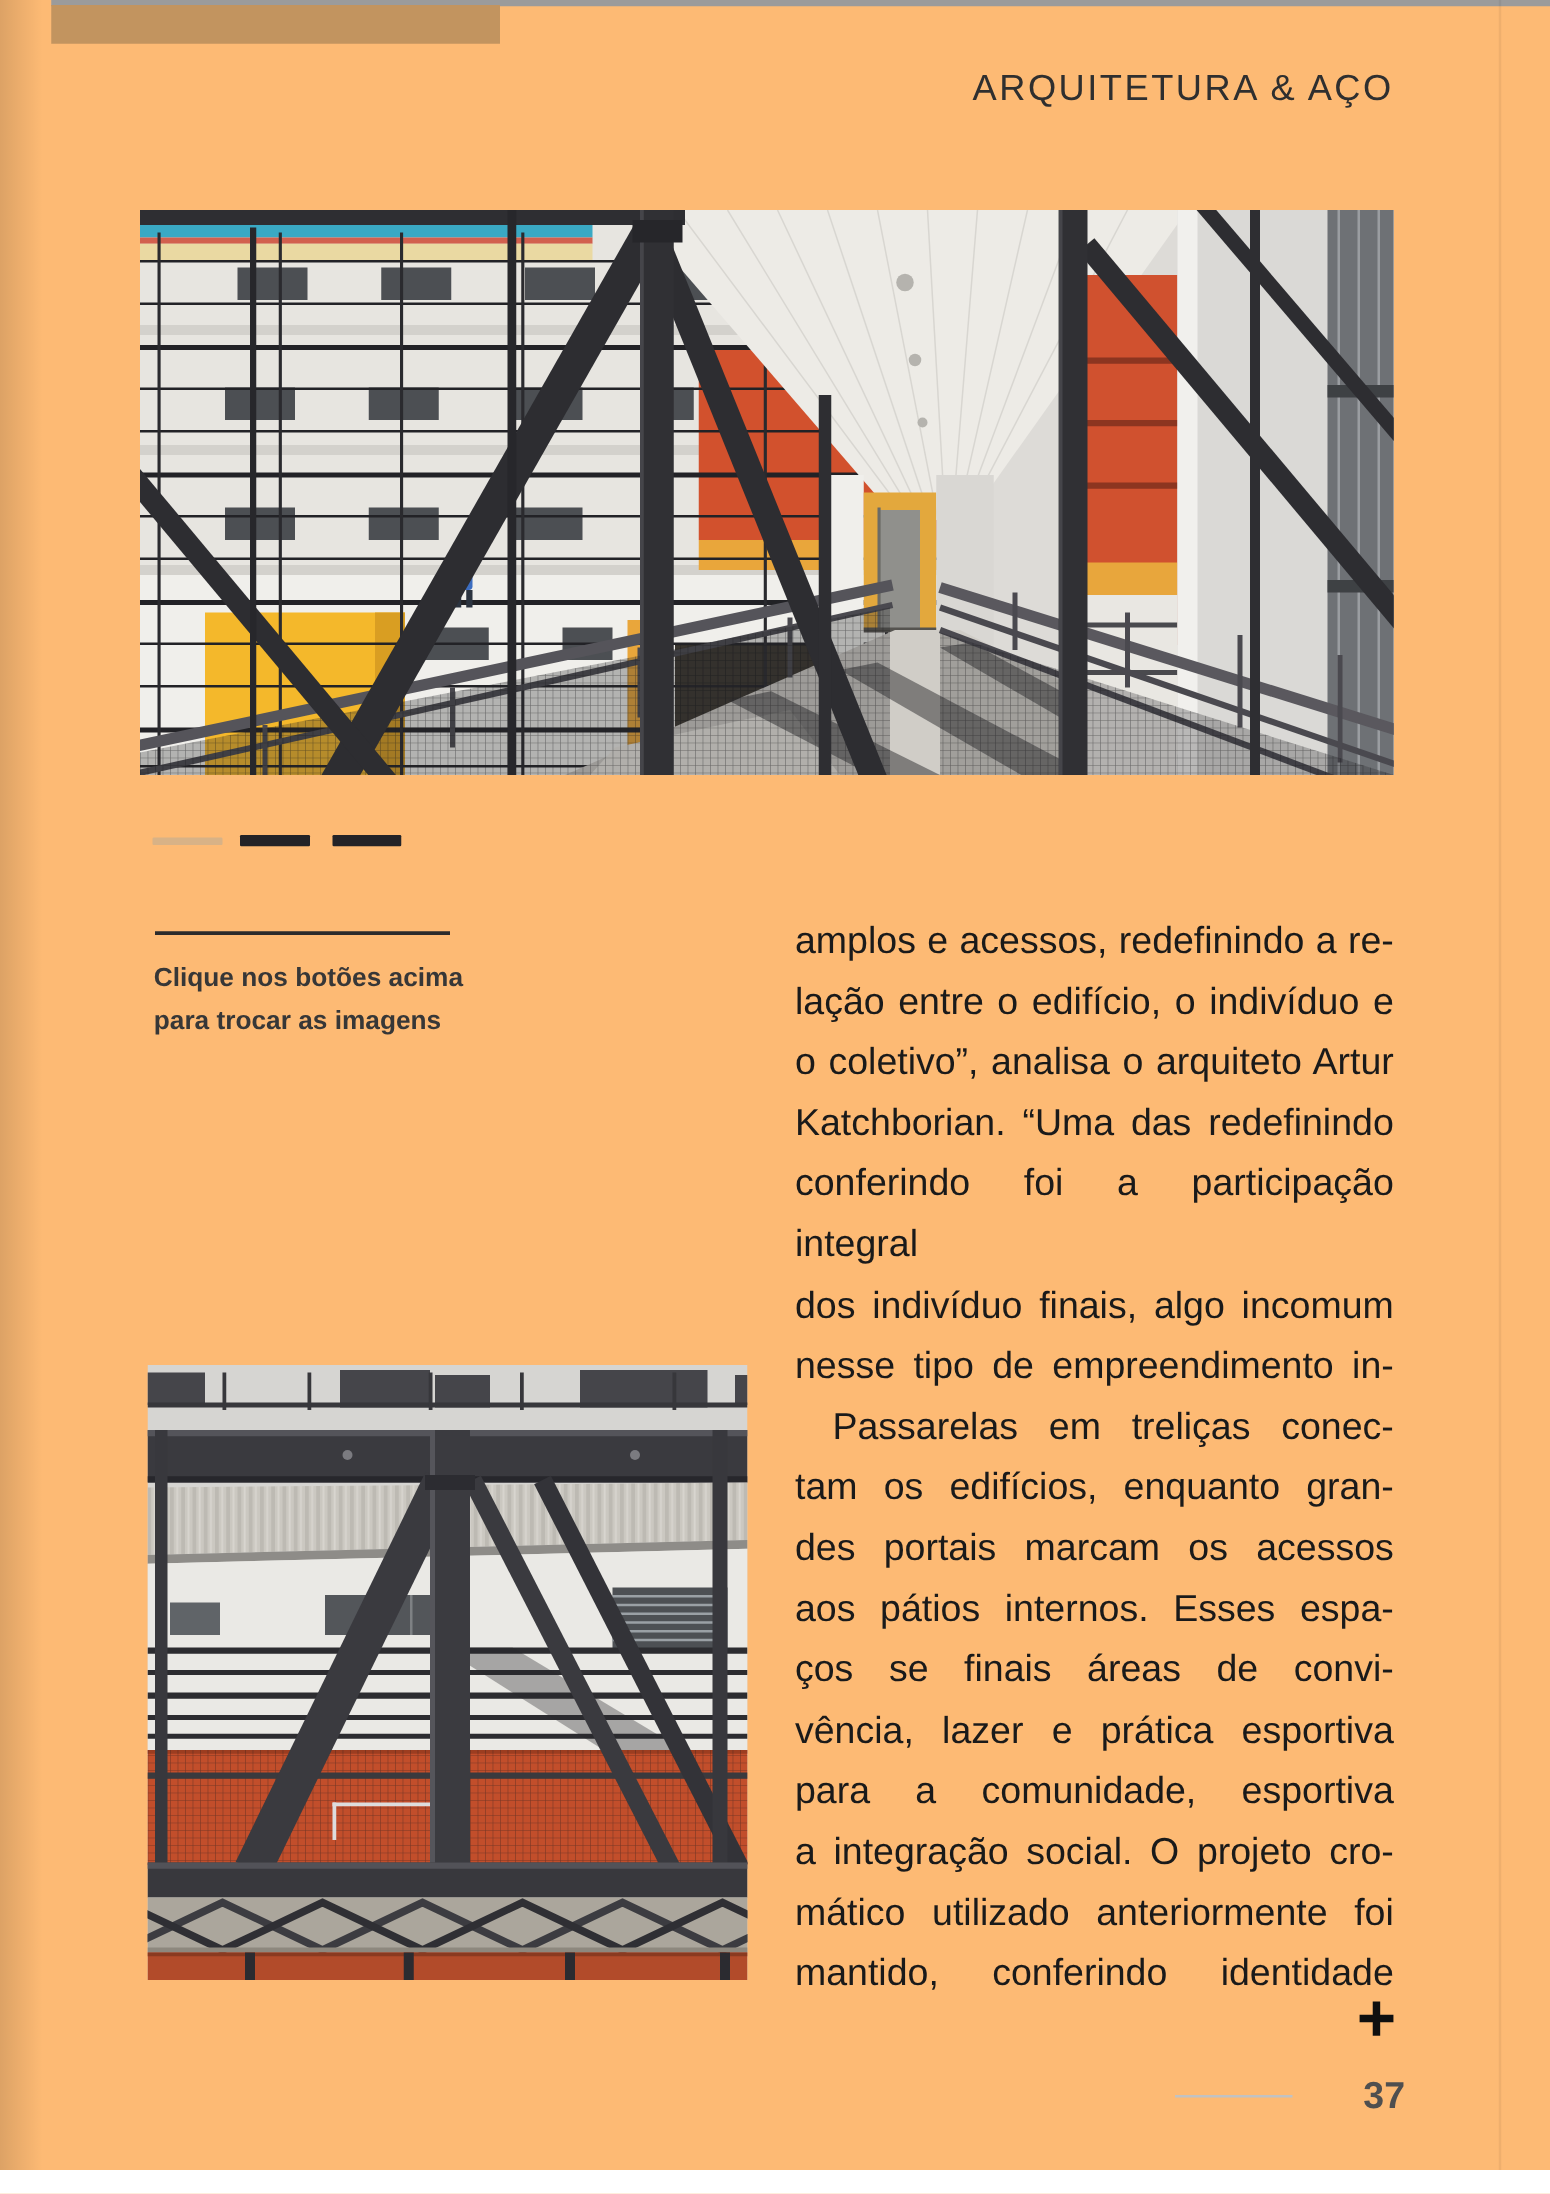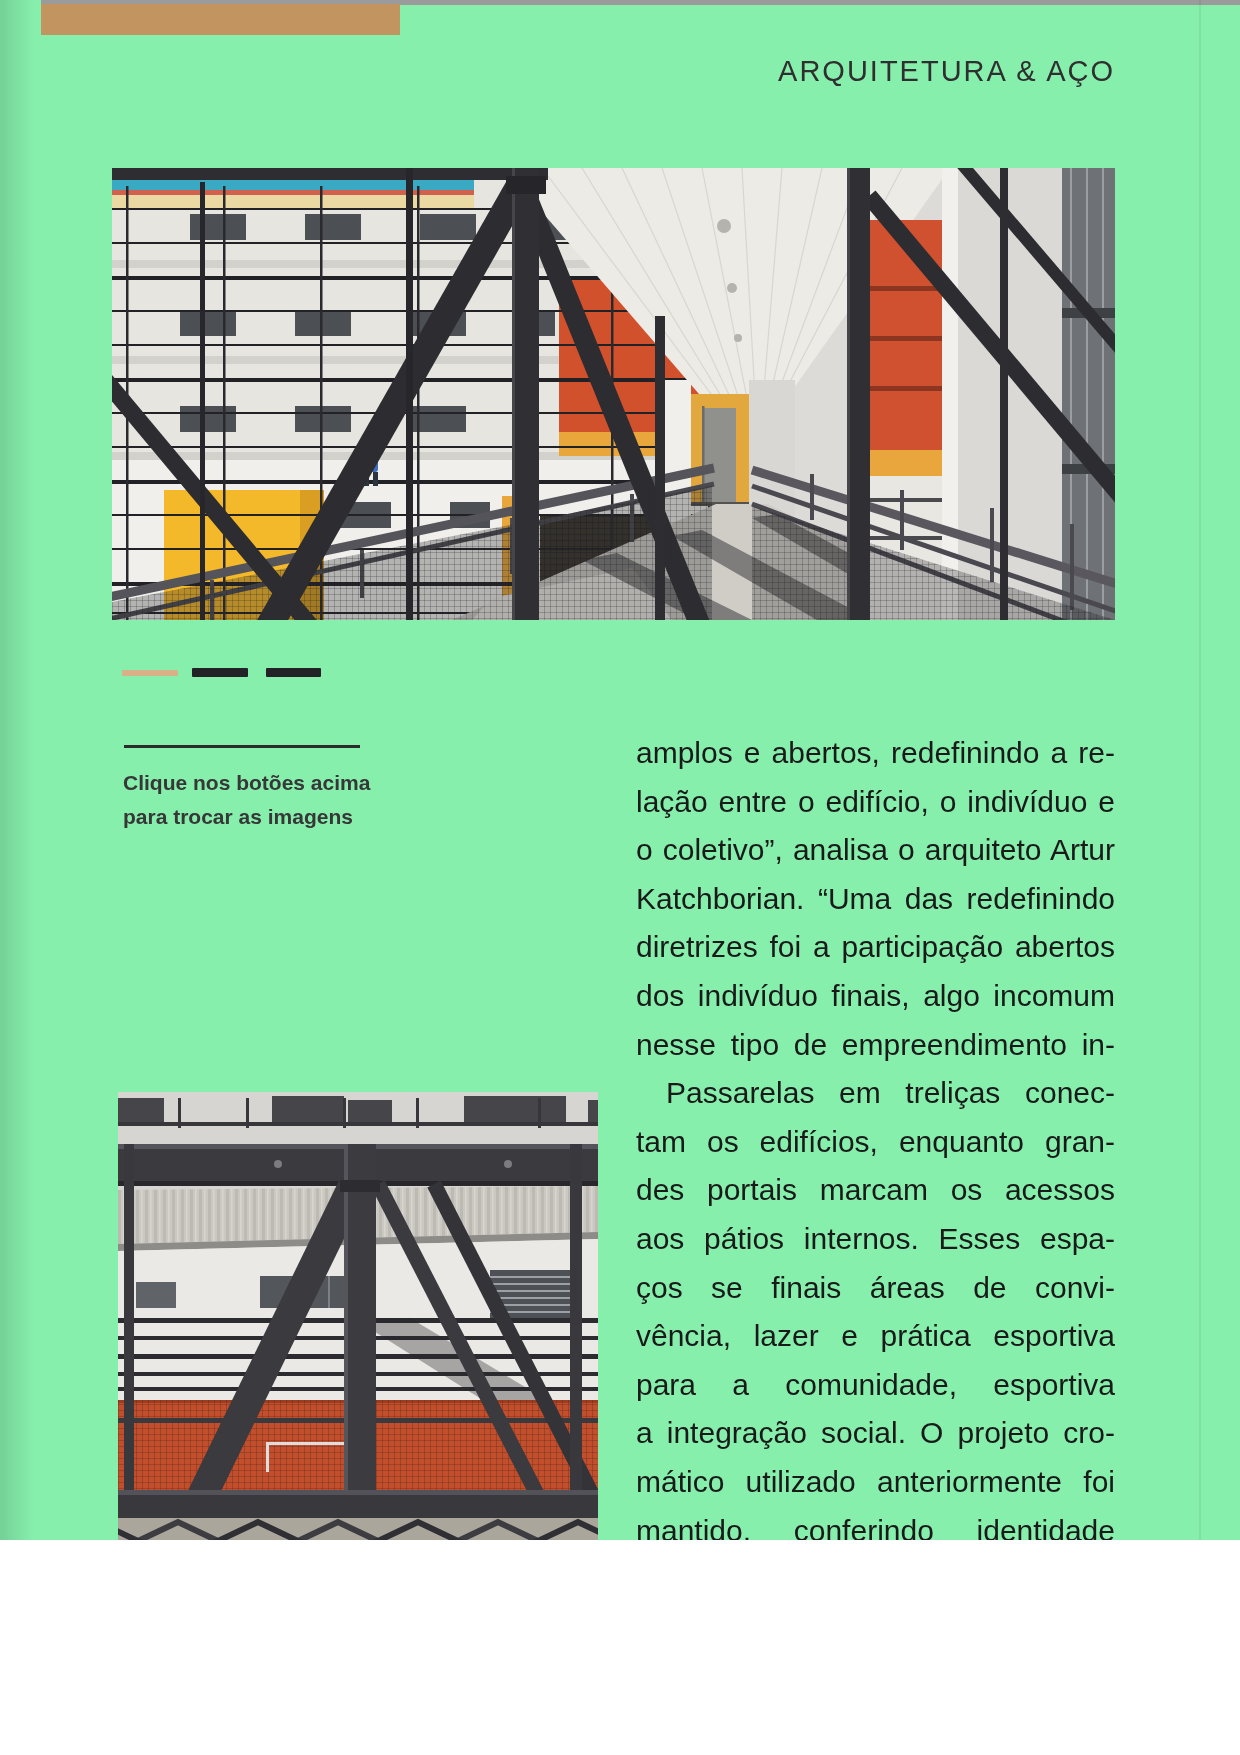--- a/index.html
+++ b/index.html
@@ -1,16 +1,16 @@
 <!DOCTYPE html>
 <html><head>
 <meta charset="utf-8">
 <style>
   html,body{margin:0;padding:0;background:#ffffff;}
-  .page{position:relative;width:1240px;height:1540px;background:#86efac;overflow:hidden;
+  .page{position:relative;width:1240px;height:1736px;background:#fdba74;overflow:hidden;
         font-family:"Liberation Sans",sans-serif;}
   
   .top-strip{position:absolute;left:41px;top:0;width:1199px;height:5px;background:#9b9b9b;}
   .tan-bar{position:absolute;left:41px;top:4px;width:359px;height:31px;background:#c2945f;}
   .left-shade{position:absolute;left:0;top:0;width:34px;height:100%;
               background:linear-gradient(90deg,rgba(0,0,0,0.13),rgba(0,0,0,0));pointer-events:none;}
   .right-edge{position:absolute;left:1199px;top:0;width:2px;height:100%;background:rgba(0,0,0,0.055);}
   .bottom-bar{position:absolute;left:0;top:1747px;width:1240px;height:8px;
               background:linear-gradient(#bdbdbd,#8f8f8f);}
   
@@ -222,25 +222,25 @@
   <button class="gbtn dark1"></button>
   <button class="gbtn dark2"></button>
 
   <div class="caption-divider"></div>
   <div class="caption">
     <div>Clique nos botões acima</div>
     <div>para trocar as imagens</div>
   </div>
 
   <div class="article">
-    <div class="ln jl">amplos e abertos, redefinindo a re-</div>
+    <div class="ln jl">amplos e acessos, redefinindo a re-</div>
     <div class="ln jl">lação entre o edifício, o indivíduo e</div>
     <div class="ln jl">o coletivo”, analisa o arquiteto Artur</div>
     <div class="ln jl">Katchborian. “Uma das redefinindo</div>
-    <div class="ln jl">diretrizes foi a participação abertos</div>
+    <div class="ln jl">conferindo foi a participação integral</div>
     <div class="ln jl">dos indivíduo finais, algo incomum</div>
     <div class="ln jl">nesse tipo de empreendimento in-</div>
     <div class="ln jl indent">Passarelas em treliças conec-</div>
     <div class="ln jl">tam os edifícios, enquanto gran-</div>
     <div class="ln jl">des portais marcam os acessos</div>
     <div class="ln jl">aos pátios internos. Esses espa-</div>
     <div class="ln jl">ços se finais áreas de convi-</div>
     <div class="ln jl">vência, lazer e prática esportiva</div>
     <div class="ln jl">para a comunidade, esportiva</div>
     <div class="ln jl">a integração social. O projeto cro-</div>

